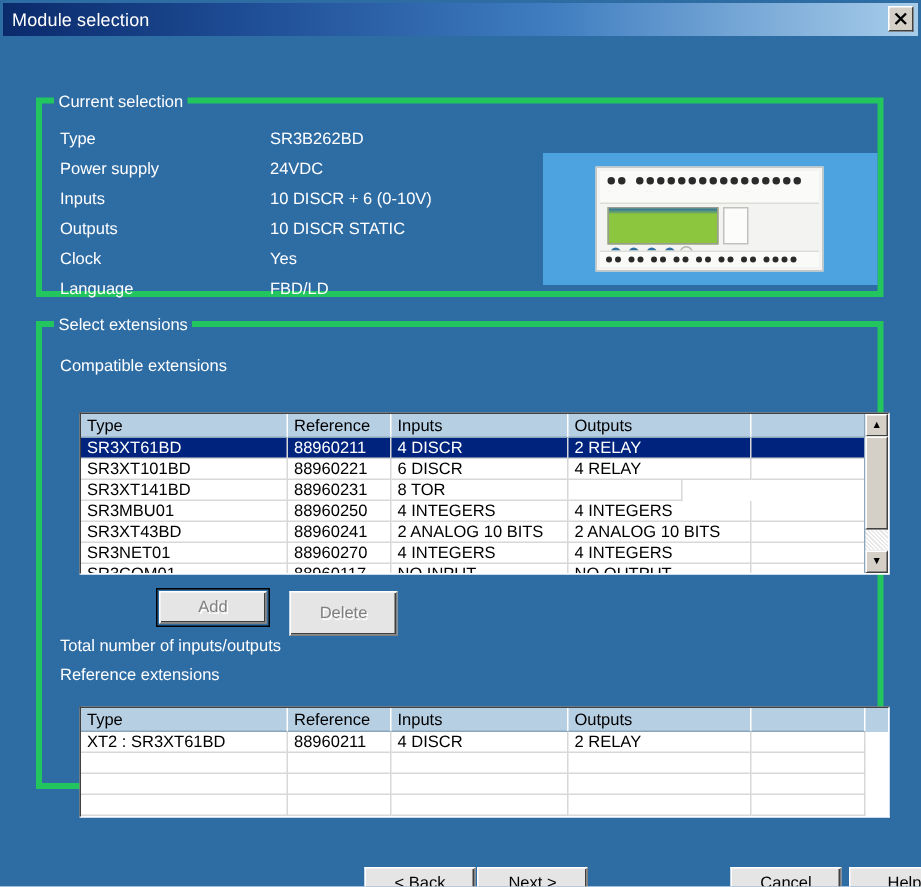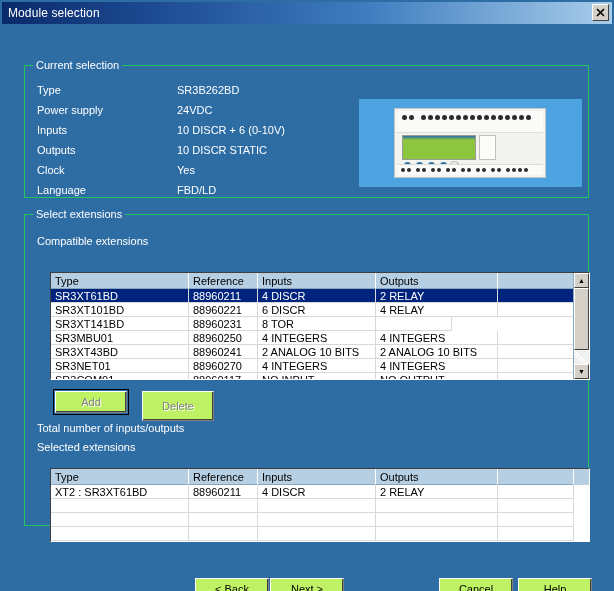--- a/index.html
+++ b/index.html
@@ -67,21 +67,21 @@
     left: 2px;
     top: 24px;
     width: 610px;
     height: 565px;
     background: #2e6ca4;
   }
 
   
   .groupbox {
     position: absolute;
-    border: 1px solid #22c55e;
+    border: 4px solid #22c55e;
     box-sizing: border-box;
   }
   .groupbox-title {
     position: absolute;
     top: -7px;
     left: 8px;
     background: #2e6ca4;
     color: #ffffff;
     font-size: 11px;
     padding: 0 3px;
@@ -347,34 +347,35 @@
     border-left: 1px solid #ffffff;
     border-right: 1px solid #404040;
     border-bottom: 1px solid #404040;
     box-sizing: border-box;
     cursor: default;
   }
 
   
   .btn {
     position: absolute;
-    background: #bef264;
+    background: #e5e5e5;
     border-top: 1px solid #ffffff;
     border-left: 1px solid #ffffff;
     border-right: 1px solid #808080;
     border-bottom: 1px solid #808080;
     box-shadow: inset -1px -1px 0 #404040;
     box-sizing: border-box;
     font-size: 11px;
     color: #000000;
     display: flex;
     align-items: center;
     justify-content: center;
     cursor: default;
     white-space: nowrap;
+    margin-left: 48px;
   }
   .btn.disabled {
     color: #808080;
     text-shadow: 1px 1px 0 #ffffff;
   }
   .btn.defaulted {
     outline: 1px solid #000000;
     outline-offset: 1px;
   }
   #btn-add  { left: 30px; top: 176px; width: 72px; height: 22px; }
@@ -576,21 +577,21 @@
             <div class="scroll-thumb"></div>
           </div>
           <div class="scroll-btn scroll-down">▼</div>
         </div>
       </div>
 
       <div class="btn disabled defaulted" id="btn-add">Add</div>
       <div class="btn disabled" id="btn-delete">Delete</div>
 
       <div class="blue-label" style="left:12px; top:207px;">Total number of inputs/outputs</div>
-      <div class="blue-label" style="left:12px; top:226px;">Selected extensions</div>
+      <div class="blue-label" style="left:12px; top:226px;">Reference extensions</div>
 
       <div class="table-wrap" id="tbl-selected">
         <div class="grid">
           <div class="hdr-row">
             <div class="hdr-cell c0">Type</div>
             <div class="hdr-cell c1">Reference</div>
             <div class="hdr-cell c2">Inputs</div>
             <div class="hdr-cell c3">Outputs</div>
             <div class="hdr-cell c4"></div>
           </div>

